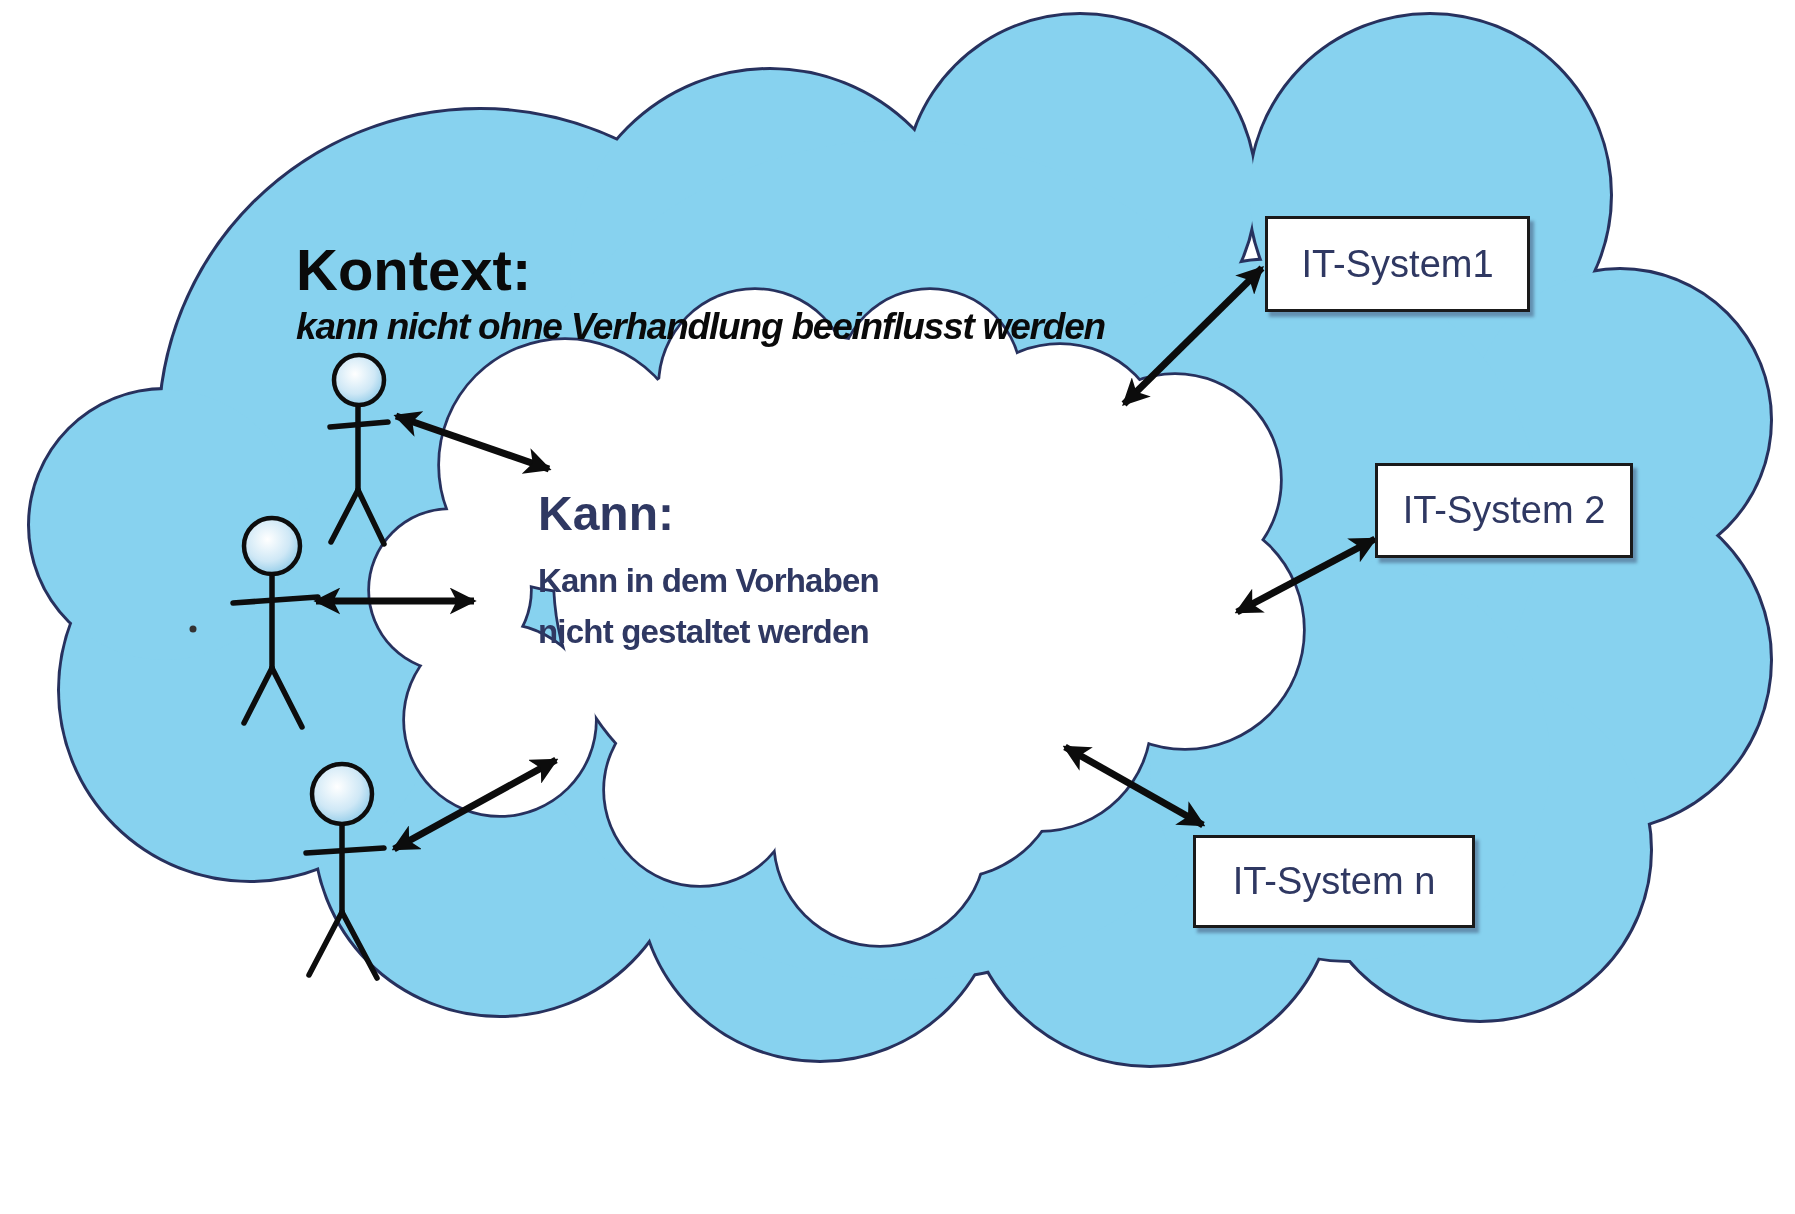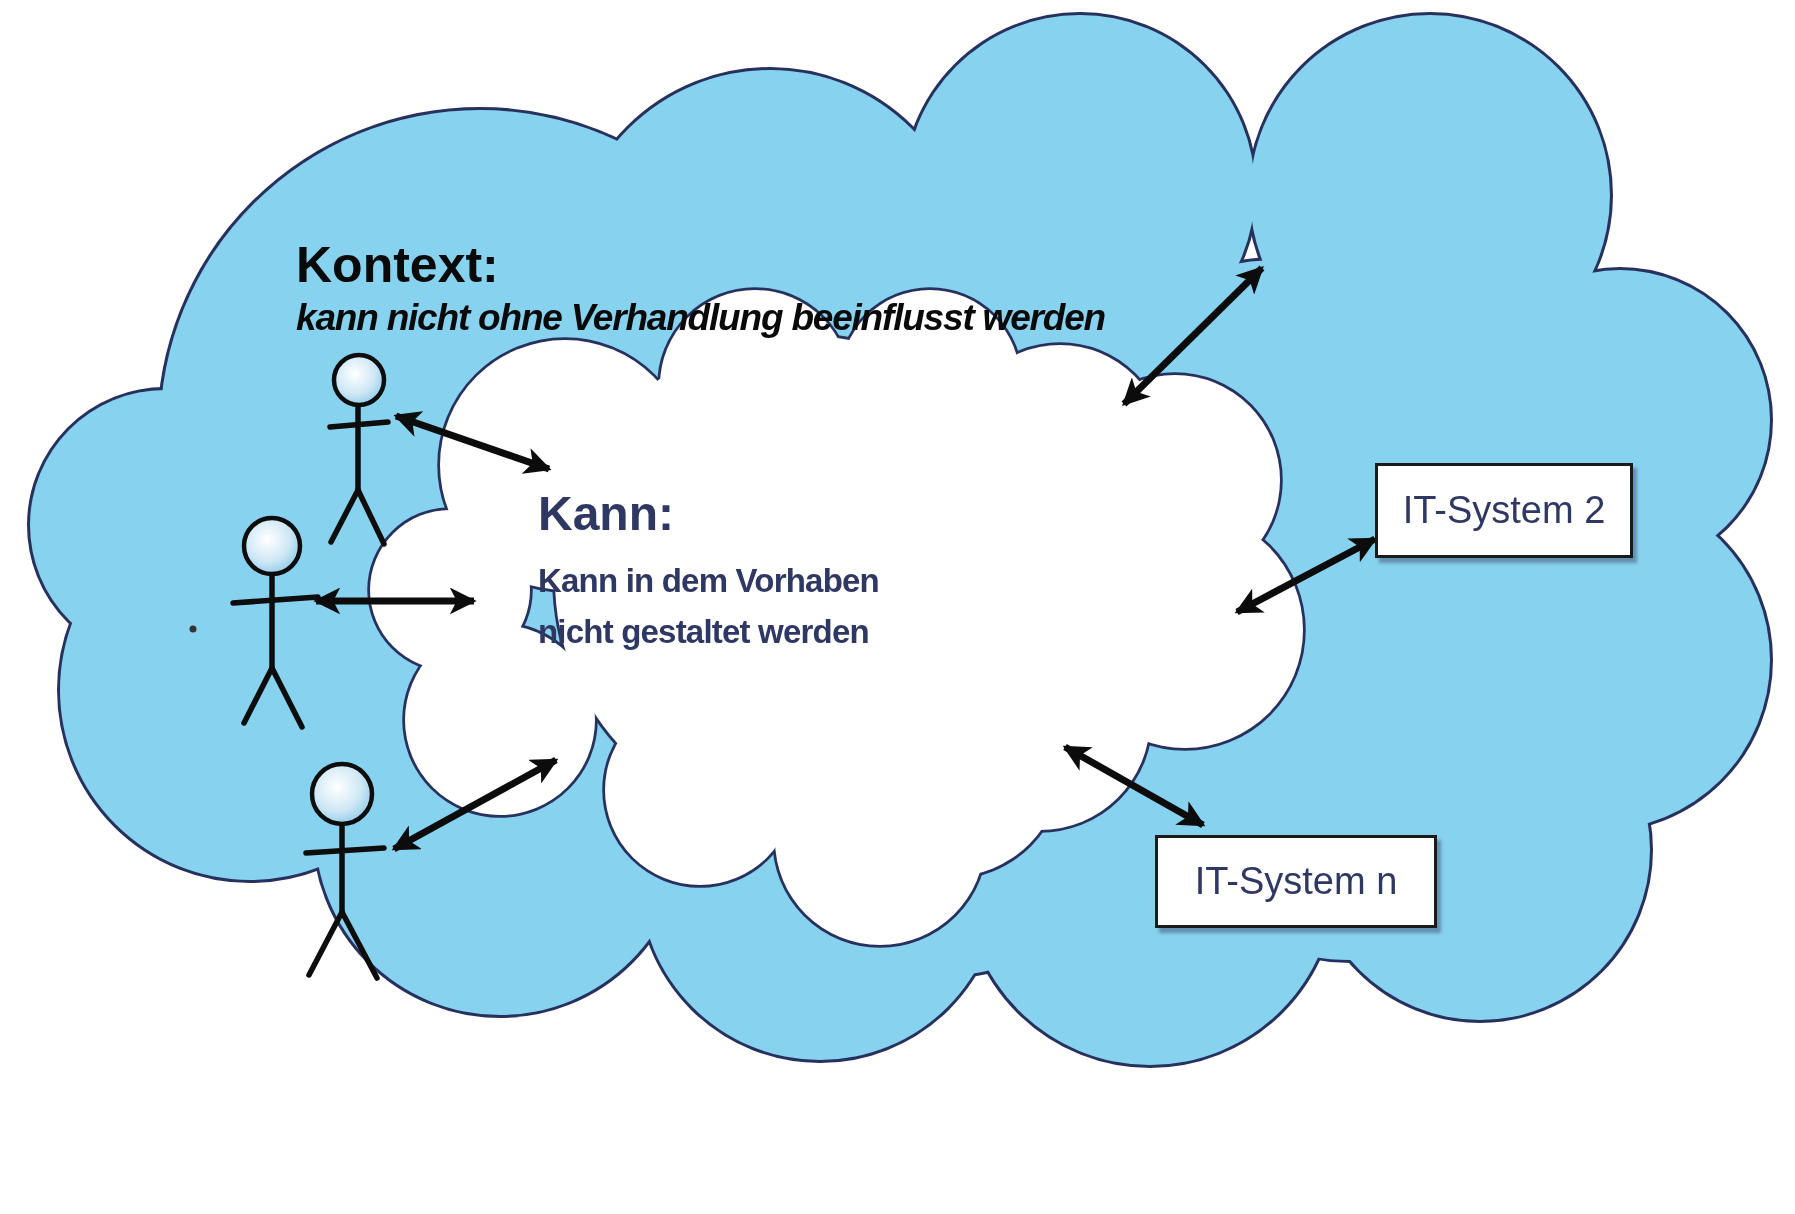--- a/index.html
+++ b/index.html
@@ -30,21 +30,21 @@
   #arrowhead path { fill: var(--arrow); }
 
   .figure-line { stroke: var(--figure); stroke-width: 5.5px; stroke-linecap: round; fill: none; }
   .figure-head { fill: url(#headGrad); stroke: var(--figure); stroke-width: 4.5px; }
   .head-stop-1 { stop-color: var(--head-center); }
   .head-stop-2 { stop-color: var(--head-mid); }
   .head-stop-3 { stop-color: var(--head-edge); }
 
   .txt-block { position: absolute; z-index: 3; }
   .kontext-title {
-    font-size: 50px;
+    font-size: 58px;
     font-weight: bold;
     color: var(--kontext-text);
     line-height: 1.1;
     white-space: nowrap;
   }
   .kontext-subtitle {
     font-size: 37px;
     font-weight: bold;
     font-style: italic;
     color: var(--kontext-text);
@@ -77,21 +77,21 @@
     box-shadow: 4px 5px 3px rgba(55, 65, 100, 0.45);
     display: flex;
     align-items: center;
     justify-content: center;
     font-size: 38px;
     color: var(--box-text);
     white-space: nowrap;
   }
   #it-box-1 { left: 1265px; top: 216px; width: 259px; height: 90px; }
   #it-box-2 { left: 1375px; top: 463px; width: 252px; height: 89px; }
-  #it-box-3 { left: 1155px; top: 835px; width: 276px; height: 87px; }
+  #it-box-3 { left: 1193px; top: 835px; width: 276px; height: 87px; }
 </style>
 </head>
 <body>
 
 <div id="stage">
 
   <svg id="diagram-svg" width="1795" height="1214" viewBox="0 0 1795 1214">
     <defs>
       <radialGradient id="headGrad" cx="42%" cy="38%" r="72%">
         <stop offset="0" class="head-stop-1"></stop>
@@ -186,20 +186,23 @@
   </div>
 
   <div class="txt-block" style="left:538px; top:488px;">
     <div class="scope-title">Kann:</div>
     <div class="scope-lines">
       <div class="scope-line">Kann in dem Vorhaben</div>
       <div class="scope-line">nicht gestaltet werden</div>
     </div>
   </div>
 
+  <div id="it-box-1" class="it-box">
+    <span>IT-System1</span>
+  </div>
   <div id="it-box-2" class="it-box">
     <span>IT-System 2</span>
   </div>
   <div id="it-box-3" class="it-box">
     <span>IT-System n</span>
   </div>
 
 </div>
 
 </body></html>

